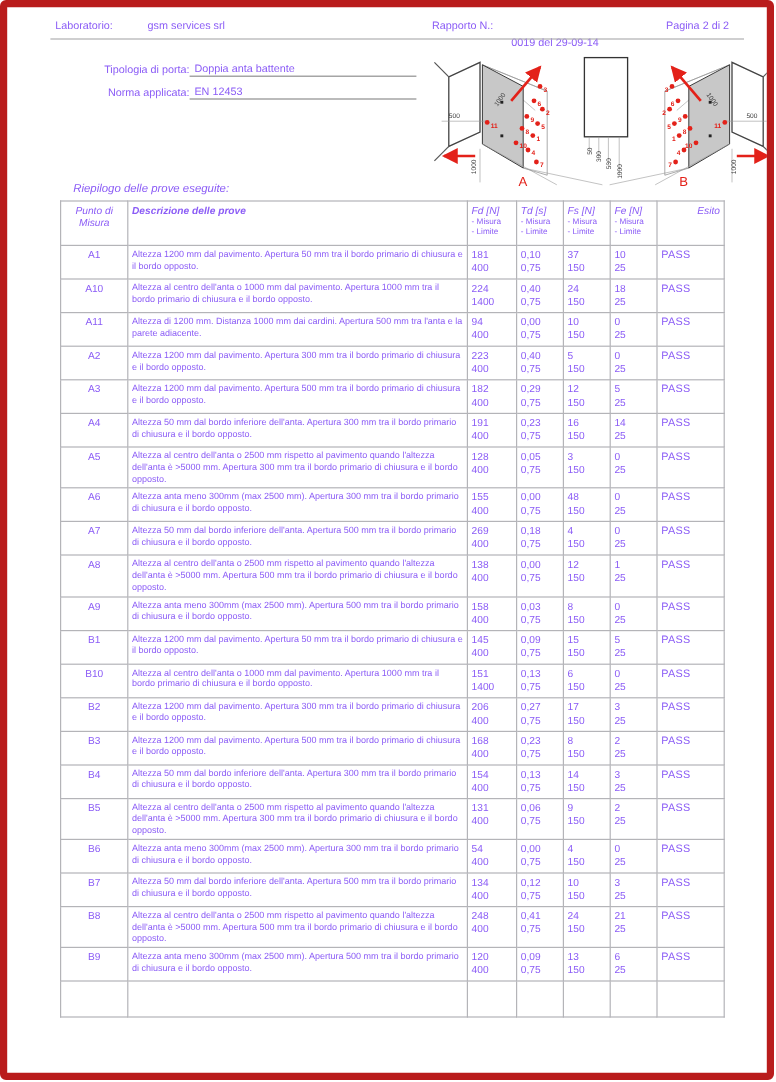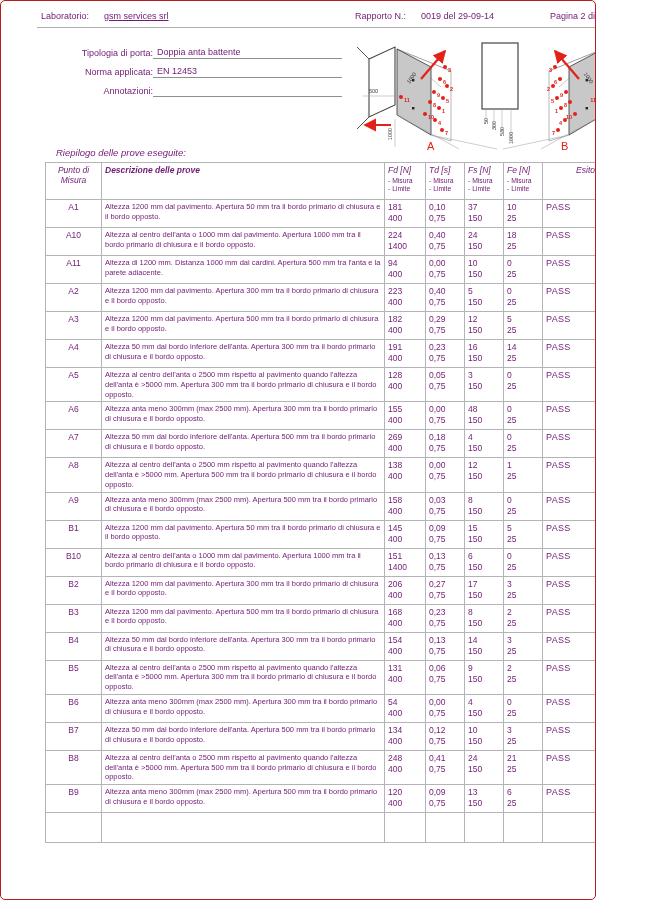--- a/index.html
+++ b/index.html
@@ -1,32 +1,32 @@
 <!DOCTYPE html>
 <html><head>
 <meta charset="utf-8">
 <style>
   html,body { margin:0; padding:0; background:#ffffff; }
   .page {
     position:relative;
-    width:596px; height:900px;
+    width:645px; height:900px;
     box-sizing:border-box;
-    border:1px solid #b91c1c;
+    border:6px solid #b91c1c;
     border-radius:5px;
     background:#ffffff;
     font-family:"Liberation Sans", sans-serif;
-    color:#701a75;
+    color:#8b5cf6;
     overflow:hidden;
   }
   
   .hdr-item { position:absolute; top:10px; font-size:9px; white-space:nowrap; }
   .hdr-lab-label   { left:40px; }
-  .hdr-lab-value   { left:103px;text-decoration:underline; }
+  .hdr-lab-value   { left:117px; }
   .hdr-rap-label   { left:354px; }
-  .hdr-rap-value   { left:420px; }
+  .hdr-rap-value   { left:420px;margin-top:14px; }
   .hdr-pagina      { left:549px; }
   .hdr-line { position:absolute; top:26px; left:36px; width:578px; border-top:1px solid #b0b0b2; }
   
   .form { position:absolute; top:39px; left:58px; width:283px; font-size:9px; }
   .field { display:flex; height:19px; align-items:flex-end; }
   .field-label { width:94px; text-align:right; white-space:nowrap; padding-bottom:1px; }
   .field-value { flex:1; border-bottom:1px solid #8f8f8f; padding:0 0 1px 4px; white-space:nowrap; }
   
   .diagram-wrap { position:absolute; top:34px; left:354px; width:290px; height:120px; }
   .diagram-wrap svg { display:block; }
@@ -66,24 +66,20 @@
   <div class="hdr-line"></div>
 
   <div class="form">
     <div class="field">
       <span class="field-label">Tipologia di porta:</span>
       <span class="field-value">Doppia anta battente</span>
     </div>
     <div class="field">
       <span class="field-label">Norma applicata:</span>
       <span class="field-value">EN 12453</span>
-    </div>
-    <div class="field">
-      <span class="field-label">Annotazioni:</span>
-      <span class="field-value"></span>
     </div>
   </div>
 
   <div class="diagram-wrap">
     <svg width="290" height="120" viewBox="0 0 290 120">
       <defs>
         <marker id="ah" markerWidth="7" markerHeight="7" refX="5.2" refY="3" orient="auto">
           <path d="M0,0 L6,3 L0,6 z" fill="#e32119"></path>
         </marker>
         <g id="doorGeom">

